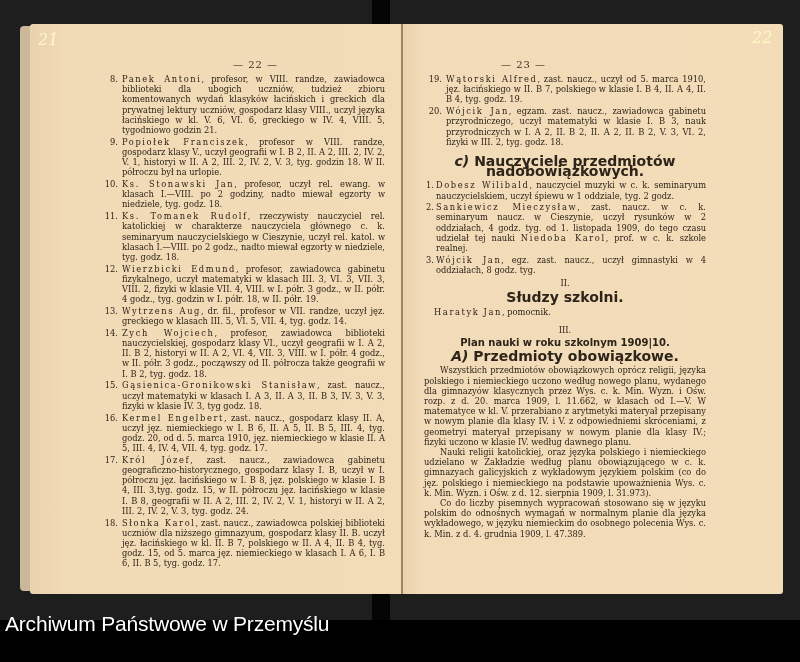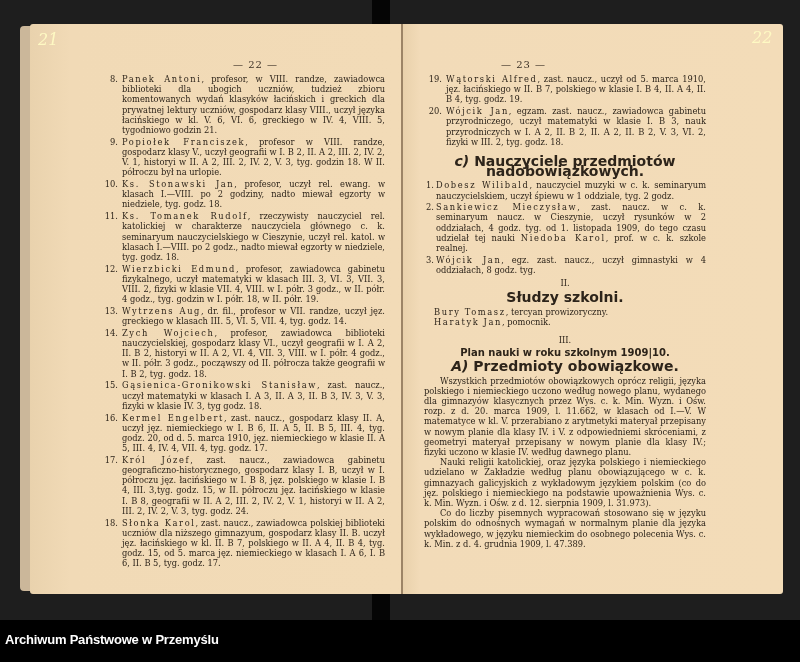--- a/index.html
+++ b/index.html
@@ -14,21 +14,21 @@
   .hand{position:absolute;font-family:"DejaVu Serif",serif;font-style:italic;color:#fef9c3;font-size:16px;}
   .pagenum{position:absolute;top:59px;font-size:10px;color:#3a2f24;letter-spacing:1px;}
   .col{position:absolute;color:#2d241a;font-size:8.3px;line-height:10.2px;}
   .item{position:relative;padding-left:22px;margin-bottom:1.5px;text-align:justify;}
   .item .num{position:absolute;left:0;top:0;width:18px;text-align:right;}
   .name{letter-spacing:1.6px;}
   .center{text-align:center;}
   .h-sub{font-family:"DejaVu Sans",sans-serif;font-weight:bold;font-size:14px;margin:6px 0 4px;}
   .h-big{font-family:"DejaVu Sans",sans-serif;font-weight:bold;font-size:10px;margin:3px 0 3px;}
   .para{text-indent:16px;text-align:justify;}
-  .footer{position:absolute;left:5px;top:632px;color:#fff;font-family:"Liberation Sans",sans-serif;font-size:13px;font-weight:bold;letter-spacing:-0.2px;}
+  .footer{position:absolute;left:5px;top:612px;color:#fff;font-family:"Liberation Sans",sans-serif;font-size:21px;font-weight:normal;letter-spacing:-0.2px;}
 </style>
 </head>
 <body>
 
 <div class="scan"></div>
 <div class="spine-shadow"></div>
 <div class="page-stack"></div>
 
 <div class="page left"></div>
 <div class="page right"></div>
@@ -59,21 +59,20 @@
   <div class="item"><span class="num">20.</span><span class="name">Wójcik Jan</span><span>, egzam. zast. naucz., zawiadowca gabinetu przyrodniczego, uczył matematyki w klasie I. B 3, nauk przyrodniczych w I. A 2, II. B 2, II. A 2, II. B 2, V. 3, VI. 2, fizyki w III. 2, tyg. godz. 18.</span></div>
 
   <div class="center h-sub" style="margin-top:9px;"><i>c)</i> <span>Nauczyciele przedmiotów nadobowiązkowych.</span></div>
 
   <div class="item" style="padding-left:12px;"><span class="num" style="width:10px;">1.</span><span class="name">Dobesz Wilibald</span><span>, nauczyciel muzyki w c. k. seminaryum nauczycielskiem, uczył śpiewu w 1 oddziale, tyg. 2 godz.</span></div>
   <div class="item" style="padding-left:12px;"><span class="num" style="width:10px;">2.</span><span class="name">Sankiewicz Mieczysław</span><span>, zast. naucz. w c. k. seminaryum naucz. w Cieszynie, uczył rysunków w 2 oddziałach, 4 godz. tyg. od 1. listopada 1909, do tego czasu udzielał tej nauki </span><span class="name">Niedoba Karol</span><span>, prof. w c. k. szkole realnej.</span></div>
   <div class="item" style="padding-left:12px;"><span class="num" style="width:10px;">3.</span><span class="name">Wójcik Jan</span><span>, egz. zast. naucz., uczył gimnastyki w 4 oddziałach, 8 godz. tyg.</span></div>
 
   <div class="center" style="margin-top:3px;">II.</div>
   <div class="center h-sub" style="margin-top:4px;">Słudzy szkolni.</div>
-  <div style="padding-left:10px;"><span class="name">Bury Tomasz</span><span>, tercyan prowizoryczny.</span></div>
   <div style="padding-left:10px;"><span class="name">Haratyk Jan</span><span>, pomocnik.</span></div>
 
   <div class="center" style="margin-top:8px;">III.</div>
   <div class="center h-big">Plan nauki w roku szkolnym 1909|10.</div>
   <div class="center h-sub" style="margin-top:2px;"><i>A)</i> <span>Przedmioty obowiązkowe.</span></div>
   <div class="para">Wszystkich przedmiotów obowiązkowych oprócz religii, języka polskiego i niemieckiego uczono według nowego planu, wydanego dla gimnazyów klasycznych przez Wys. c. k. Min. Wyzn. i Ośw. rozp. z d. 20. marca 1909, l. 11.662, w klasach od I.—V. W matematyce w kl. V. przerabiano z arytmetyki materyał przepisany w nowym planie dla klasy IV. i V. z odpowiedniemi skróceniami, z geometryi materyał przepisany w nowym planie dla klasy IV.; fizyki uczono w klasie IV. według dawnego planu.</div>
   <div class="para">Nauki religii katolickiej, oraz języka polskiego i niemieckiego udzielano w Zakładzie według planu obowiązującego w c. k. gimnazyach galicyjskich z wykładowym językiem polskim (co do jęz. polskiego i niemieckiego na podstawie upoważnienia Wys. c. k. Min. Wyzn. i Ośw. z d. 12. sierpnia 1909, l. 31.973).</div>
   <div class="para">Co do liczby pisemnych wypracowań stosowano się w języku polskim do odnośnych wymagań w normalnym planie dla języka wykładowego, w języku niemieckim do osobnego polecenia Wys. c. k. Min. z d. 4. grudnia 1909, l. 47.389.</div>
 </div>
 

